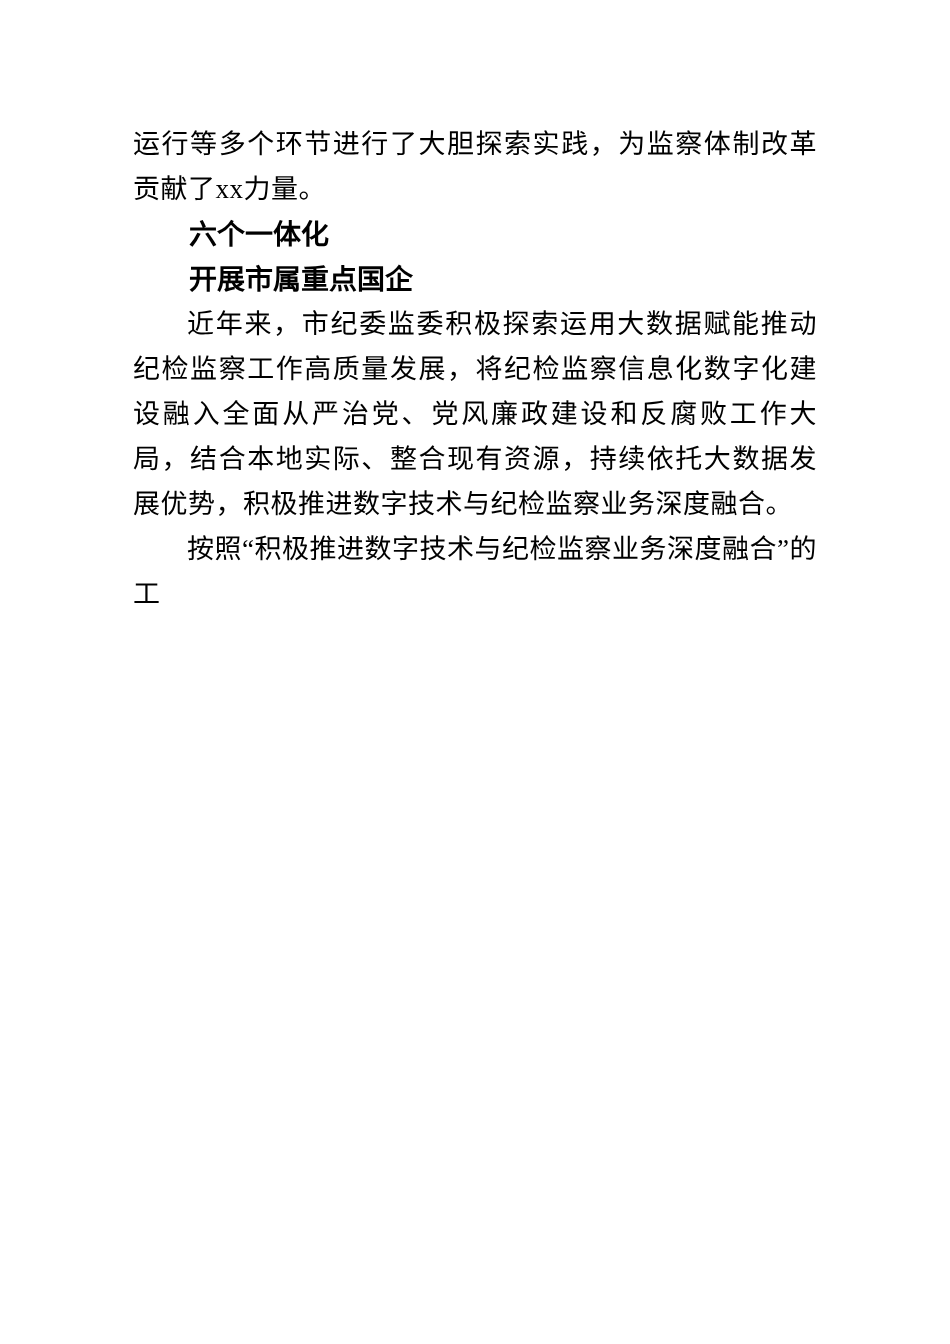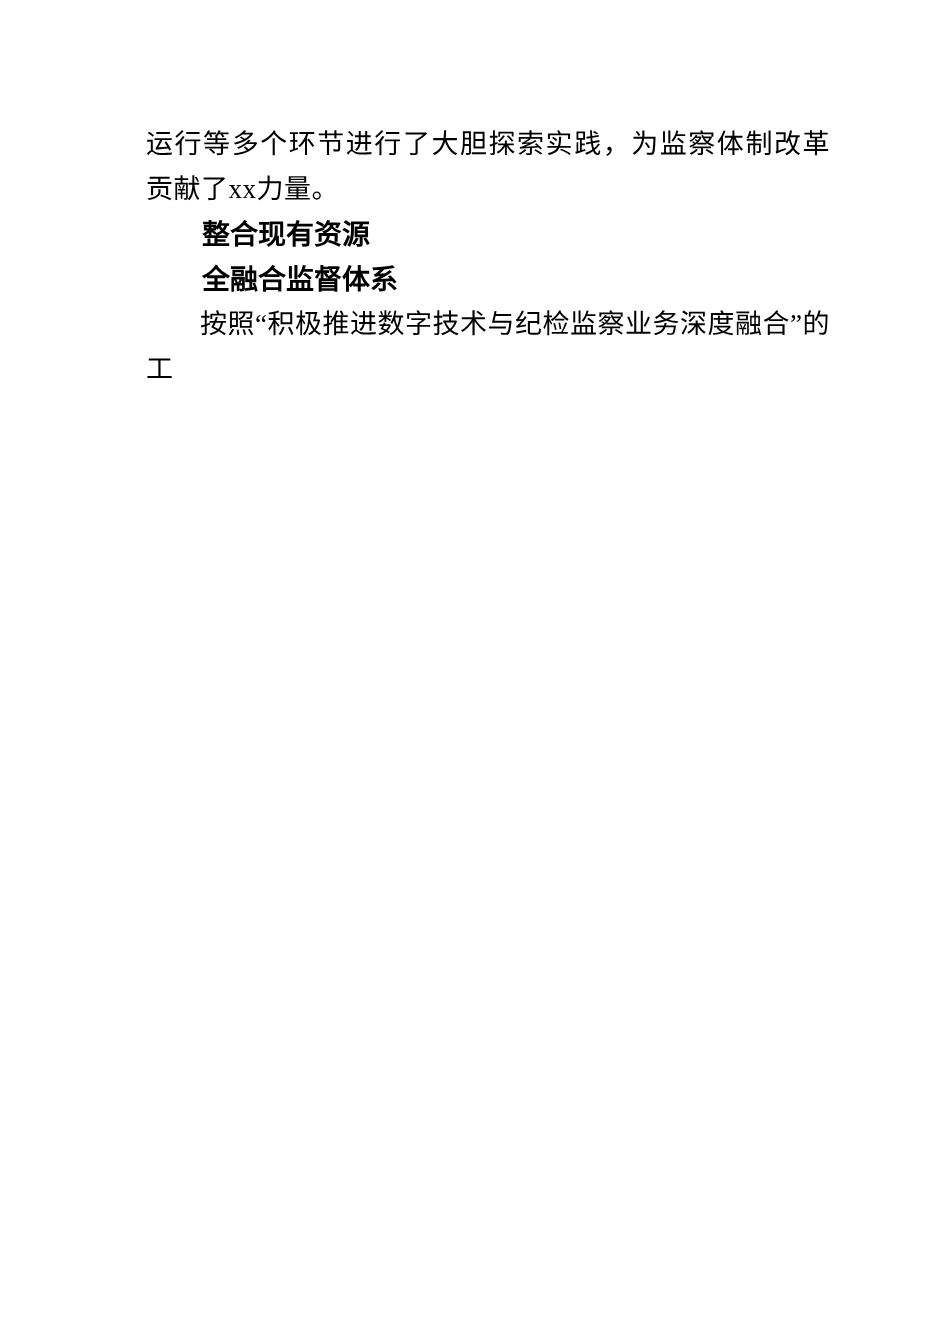--- a/index.html
+++ b/index.html
@@ -12,21 +12,20 @@
     width: 950px;
     height: 1344px;
     background: #ffffff;
     overflow: hidden;
     box-sizing: border-box;
     padding: 122px 133px 0 133px;
     color: #000000;
   }
   .doc-body {
     width: 684px;
-    margin-left: 13px;
   }
   .para {
     margin: 0;
     font-family: "Liberation Serif", "DejaVu Serif", serif;
     font-size: 27px;
     line-height: 45px;
     text-align: justify;
     text-justify: inter-ideograph;
     letter-spacing: 0.5px;
     color: #000000;
@@ -43,17 +42,18 @@
     text-indent: 2em;
     color: #000000;
   }
 </style>
 </head>
 <body>
 
 <div class="page">
   <div class="doc-body">
     <p class="para">运行等多个环节进行了大胆探索实践，为监察体制改革贡献了xx力量。</p>
-    <p class="heading">整合现有资源</p>
-    <p class="heading">全融合监督体系</p>
+    <p class="heading">六个一体化</p>
+    <p class="heading">开展市属重点国企</p>
+    <p class="para indent">近年来，市纪委监委积极探索运用大数据赋能推动纪检监察工作高质量发展，将纪检监察信息化数字化建设融入全面从严治党、党风廉政建设和反腐败工作大局，结合本地实际、整合现有资源，持续依托大数据发展优势，积极推进数字技术与纪检监察业务深度融合。</p>
     <p class="para indent">按照“积极推进数字技术与纪检监察业务深度融合”的工</p>
   </div>
 </div>
 
 </body></html>

